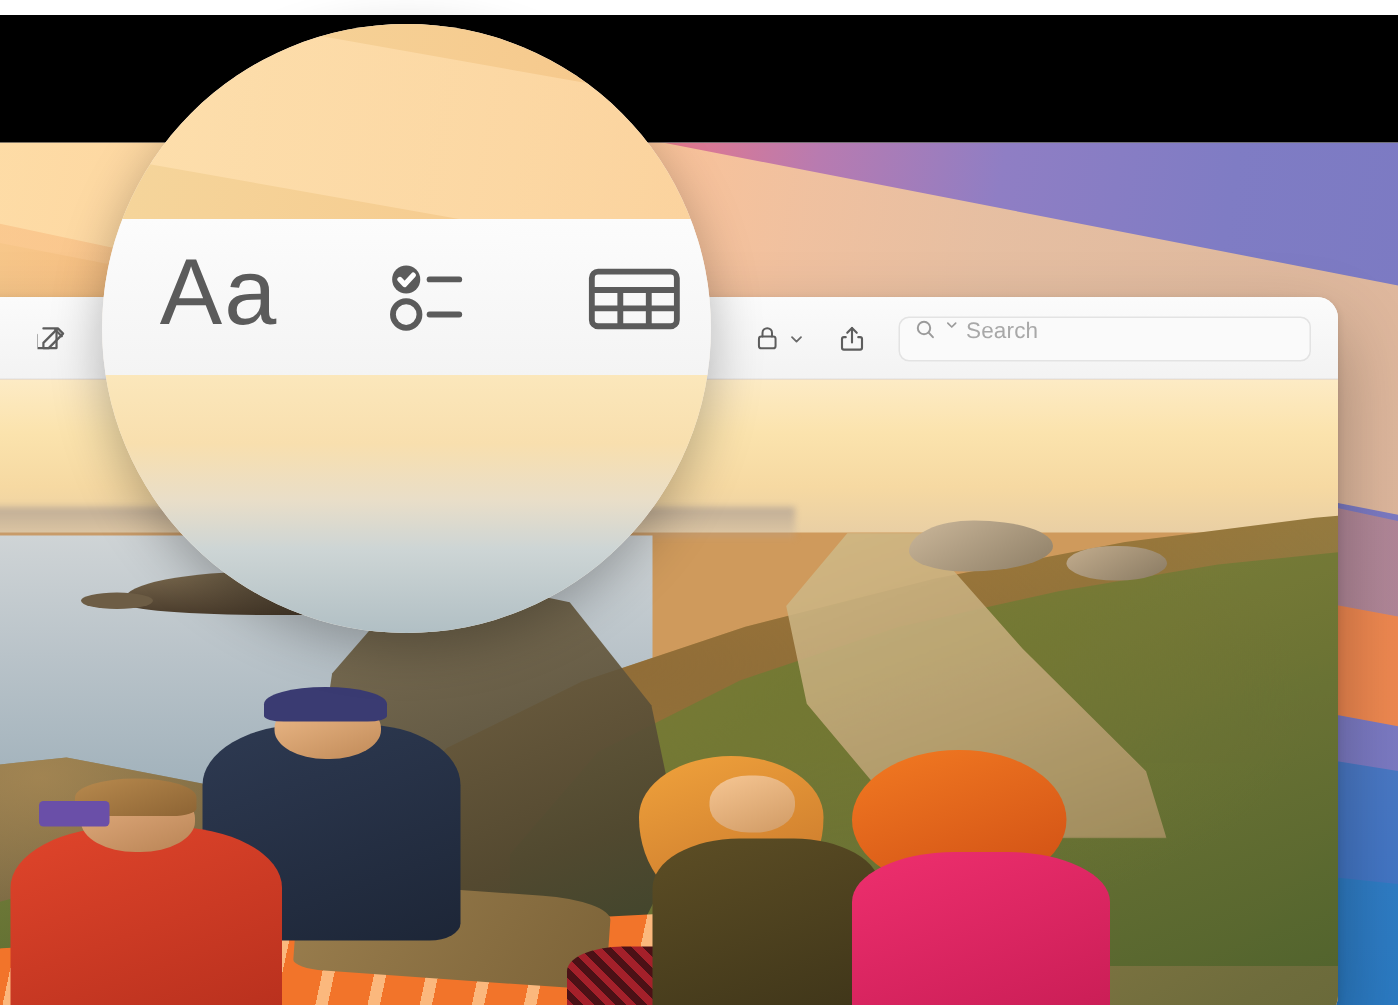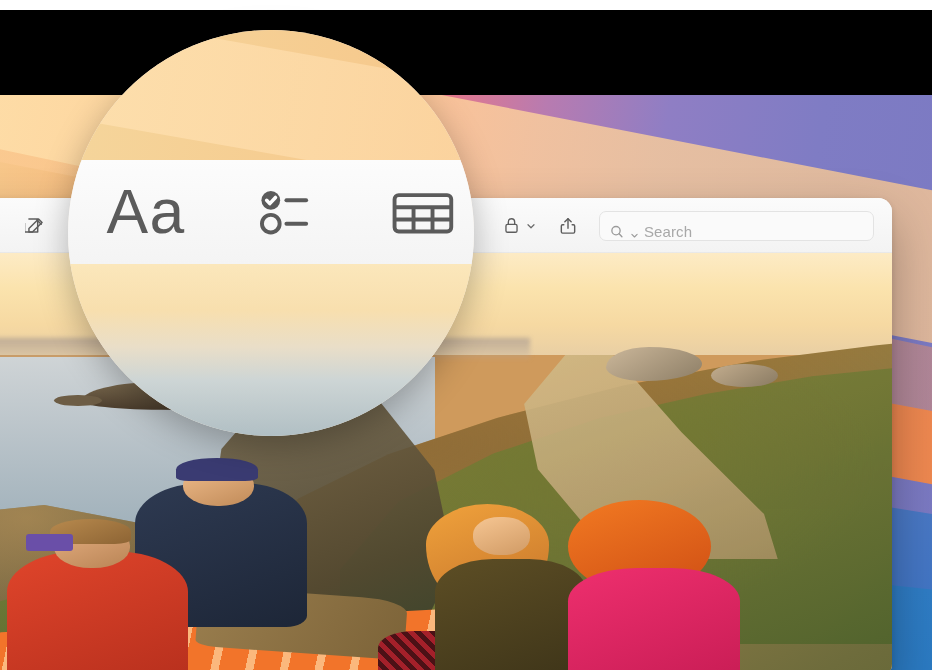--- a/index.html
+++ b/index.html
@@ -119,21 +119,21 @@
     cursor:pointer;
   }
   .tb-grp { display:flex; align-items:center; gap:4px; cursor:pointer; }
   .chev { color:#6a6a6a; }
 
   .search-field {
     width:275px; height:30px;
     border:1px solid #e3e3e3;
     border-radius:7px;
     background:#fafafa;
-    display:flex; align-items:flex-end;
+    display:flex; align-items:flex-start;
     gap:5px; padding:0 9px;
     cursor:text;
   }
   .search-ph {
     font-size:15px; color:#a8a8a8;
     font-family:"Liberation Sans", sans-serif;
     letter-spacing:.1px;
   }
 
   
@@ -296,21 +296,21 @@
   }
   .plaid {
     position:absolute; left:46%; top:89%; width:13%; height:13%;
     background:repeating-linear-gradient(45deg,#a4202a 0 5px,#4b1116 5px 10px);
     border-radius:30% 30% 6% 6%;
   }
 
   
   .lens {
     position:absolute;
-    left:68px; top:30px;
+    left:68px; top:16px;
     width:406px; height:406px;
     border-radius:50%;
     overflow:hidden;
     z-index:20;
     box-shadow:0 10px 34px rgba(0,0,0,.28);
     background:#f9f0e4;
     text-decoration:underline;
   }
   .lens-inner {
     position:absolute;

